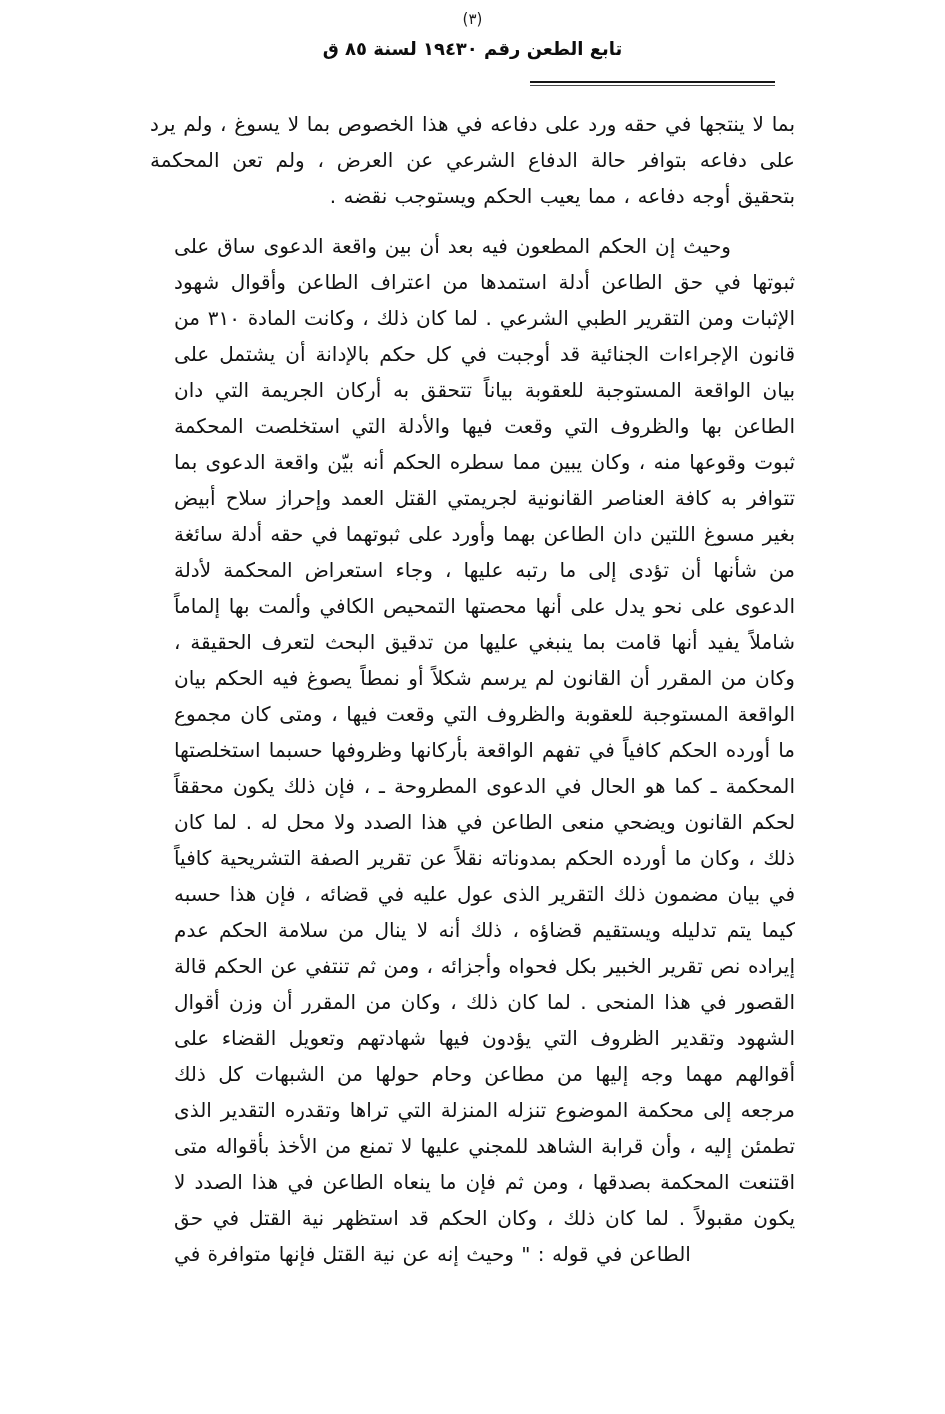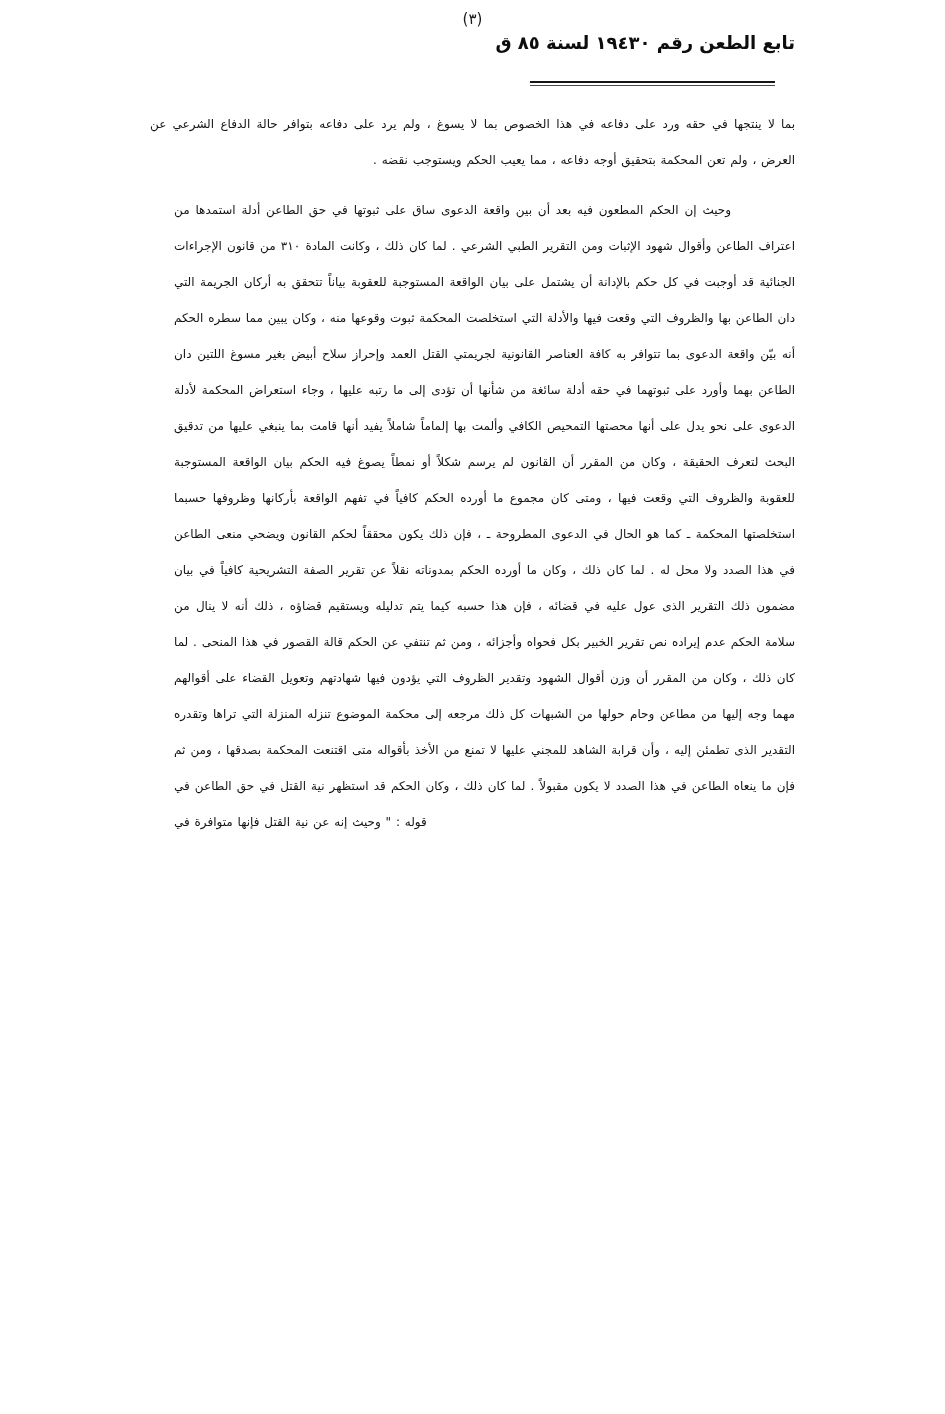--- a/index.html
+++ b/index.html
@@ -33,23 +33,24 @@
     text-align: center;
     font-size: 15px;
     letter-spacing: 0.5px;
     color: #1a1a1a;
     direction: rtl;
   }
 
   
   .doc-header {
     position: absolute;
-    top: 32px;
+    top: 38px;
     right: 150px;
     width: 645px;
+    text-align: center;
     direction: rtl;
   }
 
   .doc-header-title {
     display: inline-block;
     font-size: 18px;
     font-weight: bold;
     color: #0d0d0d;
     letter-spacing: 0.2px;
     white-space: nowrap;
@@ -78,21 +79,21 @@
     top: 106px;
     right: 150px;
     width: 645px;
     direction: rtl;
     text-align: justify;
     text-align-last: justify;
   }
 
   .doc-paragraph {
     margin: 0 0 14px 0;
-    font-size: 12px;
+    font-size: 20px;
     line-height: 36px;
     color: #131313;
     text-align: justify;
     text-align-last: justify;
     word-spacing: 1px;
     -webkit-hyphens: none;
     hyphens: none;
   }
 
   .doc-paragraph.last-ragged {

